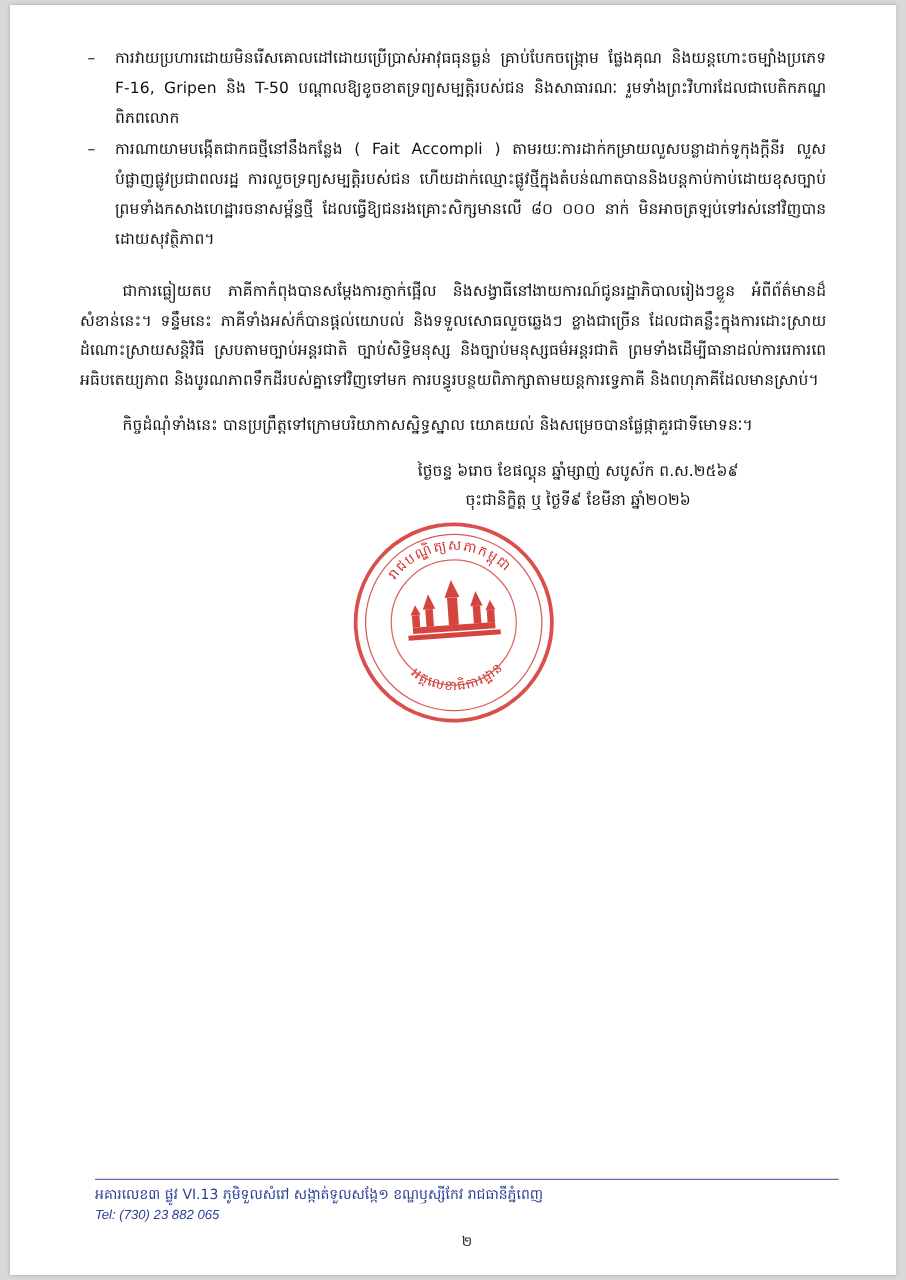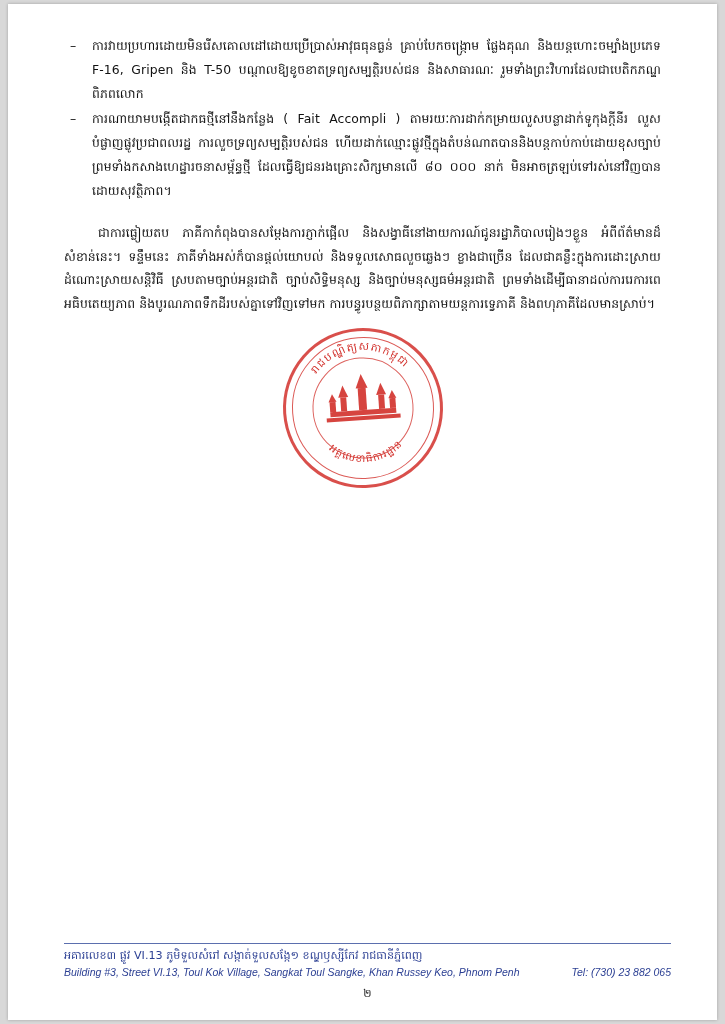--- a/index.html
+++ b/index.html
@@ -108,21 +108,21 @@
   .stamp .temple {
     position: absolute;
     left: 50%;
     top: 44px;
     transform: translateX(-50%);
     width: 78px;
     height: 52px;
   }
   .footer {
     position: absolute;
-    left: 56px;
+    left: 68px;
     right: 46px;
     bottom: 18px;
   }
   .footer .rule {
     border-top: 1px solid #5b6fae;
     margin-bottom: 4px;
   }
   .footer .km-addr {
     font-family: "DejaVu Sans", sans-serif;
     font-size: 11.2px;
@@ -160,21 +160,26 @@
         <span>ការវាយប្រហារដោយមិនរើសគោលដៅដោយប្រើប្រាស់អាវុធធុនធ្ងន់ គ្រាប់បែកចង្រ្កោម ផ្លែងគុណ និងយន្តហោះចម្បាំងប្រភេទ F-16, Gripen និង T-50 បណ្តាលឱ្យខូចខាតទ្រព្យសម្បត្តិរបស់ជន និងសាធារណៈ រួមទាំងព្រះវិហារដែលជាបេតិកភណ្ឌពិភពលោក</span>
       </li>
       <li>
         <span class="dash">–</span>
         <span>ការណាយាមបង្កើតជាកធថ្មីនៅនឹងកន្លែង ( Fait Accompli ) តាមរយៈការដាក់កម្រាយលួសបន្លាដាក់ទូកុងក្តីនីរ លួសបំផ្លាញផ្លូវប្រជាពលរដ្ឋ ការលួចទ្រព្យសម្បត្តិរបស់ជន ហើយដាក់ឈ្មោះផ្លូវថ្មីក្នុងតំបន់ណាតបាននិងបន្តកាប់កាប់ដោយខុសច្បាប់ ព្រមទាំងកសាងហេដ្ឋារចនាសម្ព័ន្ធថ្មី ដែលធ្វើឱ្យជនរងគ្រោះសិក្សមានលើ ៨០ ០០០ នាក់ មិនអាចត្រឡប់ទៅរស់នៅវិញបានដោយសុវត្ថិភាព។</span>
       </li>
     </ul>
 
     <p class="km para">ជាការធ្លៀយតប ភាគីកាកំពុងបានសម្តែងការភ្ញាក់ផ្អើល និងសង្វាធីនៅងាយការណ៍ជូនរដ្ឋាភិបាលរៀងៗខ្លួន អំពីព័ត៌មានដ៏សំខាន់នេះ។ ទន្ទឹមនេះ ភាគីទាំងអស់ក៏បានផ្តល់យោបល់ និងទទួលសោធលួចឆ្លេងៗ ខ្លាងជាច្រើន ដែលជាគន្លឹះក្នុងការដោះស្រាយដំណោះស្រាយសន្តិវិធី ស្របតាមច្បាប់អន្តរជាតិ ច្បាប់សិទ្ធិមនុស្ស និងច្បាប់មនុស្សធម៌អន្តរជាតិ ព្រមទាំងដើម្បីធានាដល់ការរេការពេអធិបតេយ្យភាព និងបូរណភាពទឹកដីរបស់គ្នាទៅវិញទៅមក ការបន្ធូរបន្ថយពិភាក្សាតាមយន្តការទ្វេភាគី និងពហុភាគីដែលមានស្រាប់។</p>
 
-
+    <p class="km para tight">កិច្ចដំណុំទាំងនេះ បានប្រព្រឹត្តទៅក្រោមបរិយាកាសស្និទ្ធស្នាល យោគយល់ និងសម្រេចបានផ្លែផ្កាគួរជាទីមោទនៈ។</p>
+
+    <div class="sign-block">
+      <div class="line">ថ្ងៃចន្ទ ៦រោច ខែផល្គុន ឆ្នាំម្សាញ់ សបូស័ក ព.ស.២៥៦៩</div>
+      <div class="line">ចុះជានិក្ខិត្ត ឬ ថ្ងៃទី៩ ខែមីនា ឆ្នាំ២០២៦</div>
+    </div>
 
     <div class="stamp-wrap">
       <div class="stamp">
         <div class="ring-outer"></div>
         <div class="ring-inner"></div>
         <svg width="160" height="160" viewBox="0 0 160 160">
           <defs>
             <path id="arcTop" d="M 22,80 A 58,58 0 0 1 138,80"></path>
             <path id="arcBottom" d="M 26,80 A 54,54 0 0 0 134,80"></path>
           </defs>
@@ -206,19 +211,18 @@
         </svg>
       </div>
     </div>
 
   </div>
 
   <div class="footer">
     <div class="rule"></div>
     <div class="km-addr">អគារលេខ៣ ផ្លូវ VI.13 ភូមិទួលសំរៅ សង្កាត់ទួលសង្កែ១ ខណ្ឌឫស្សីកែវ រាជធានីភ្នំពេញ</div>
     <div class="en-row">
-      <span>Building #3, Street VI.13, Toul Kok Village, Sangkat Toul Sangke, Khan Russey Keo, Phnom Penh</span>
       <span>Tel: (730) 23 882 065</span>
     </div>
     <div class="page-no">២</div>
   </div>
 
 </div>
 
 </body></html>

